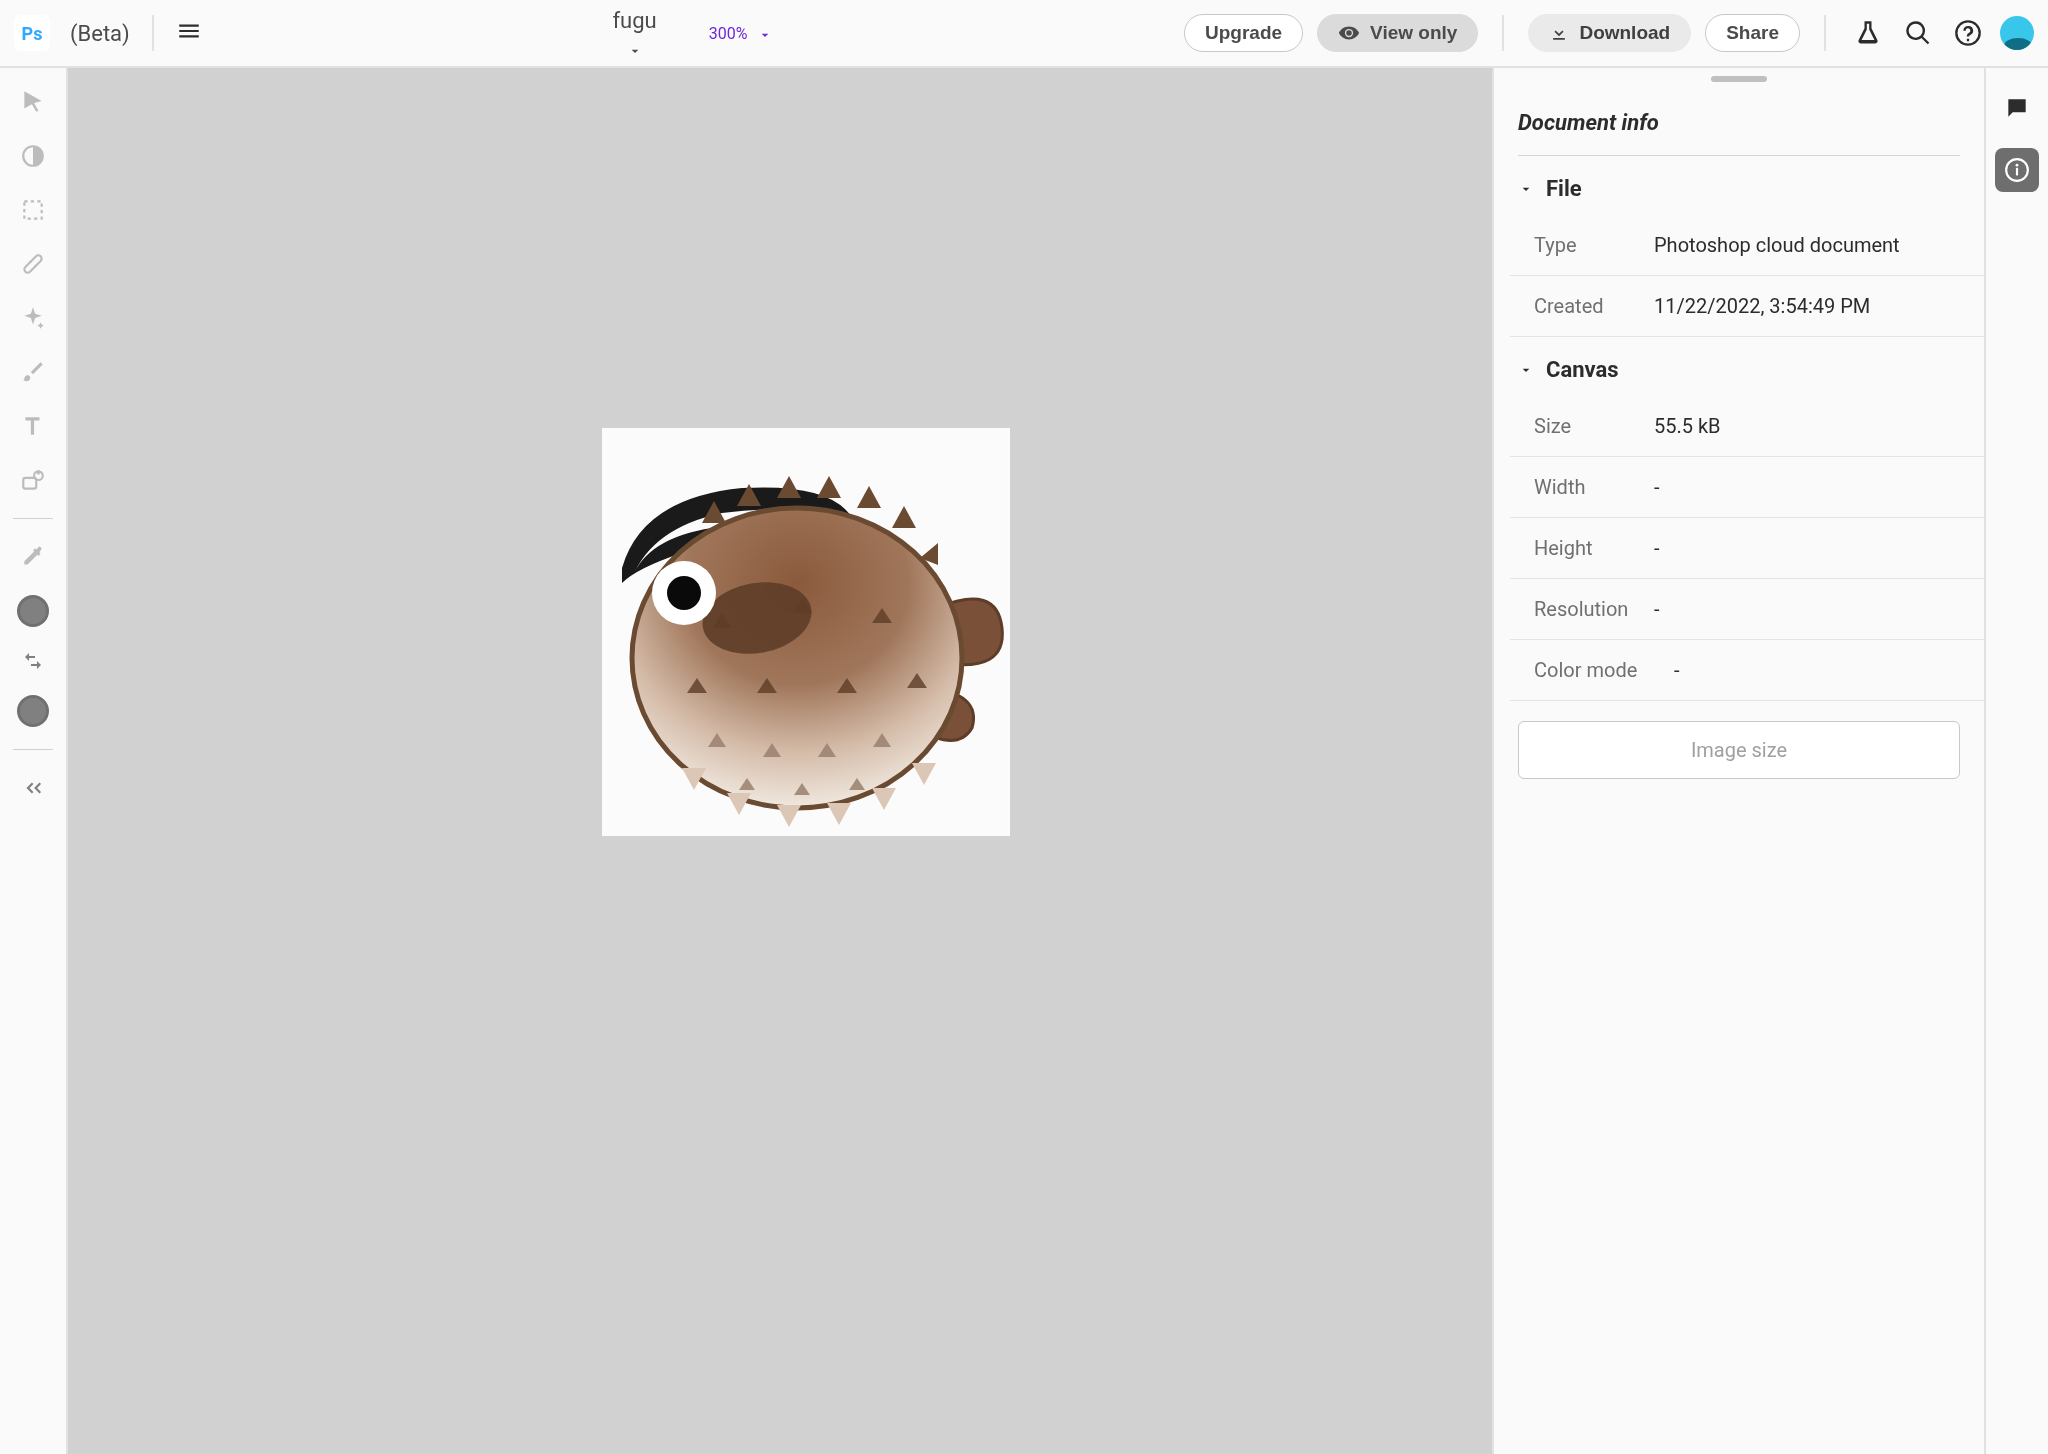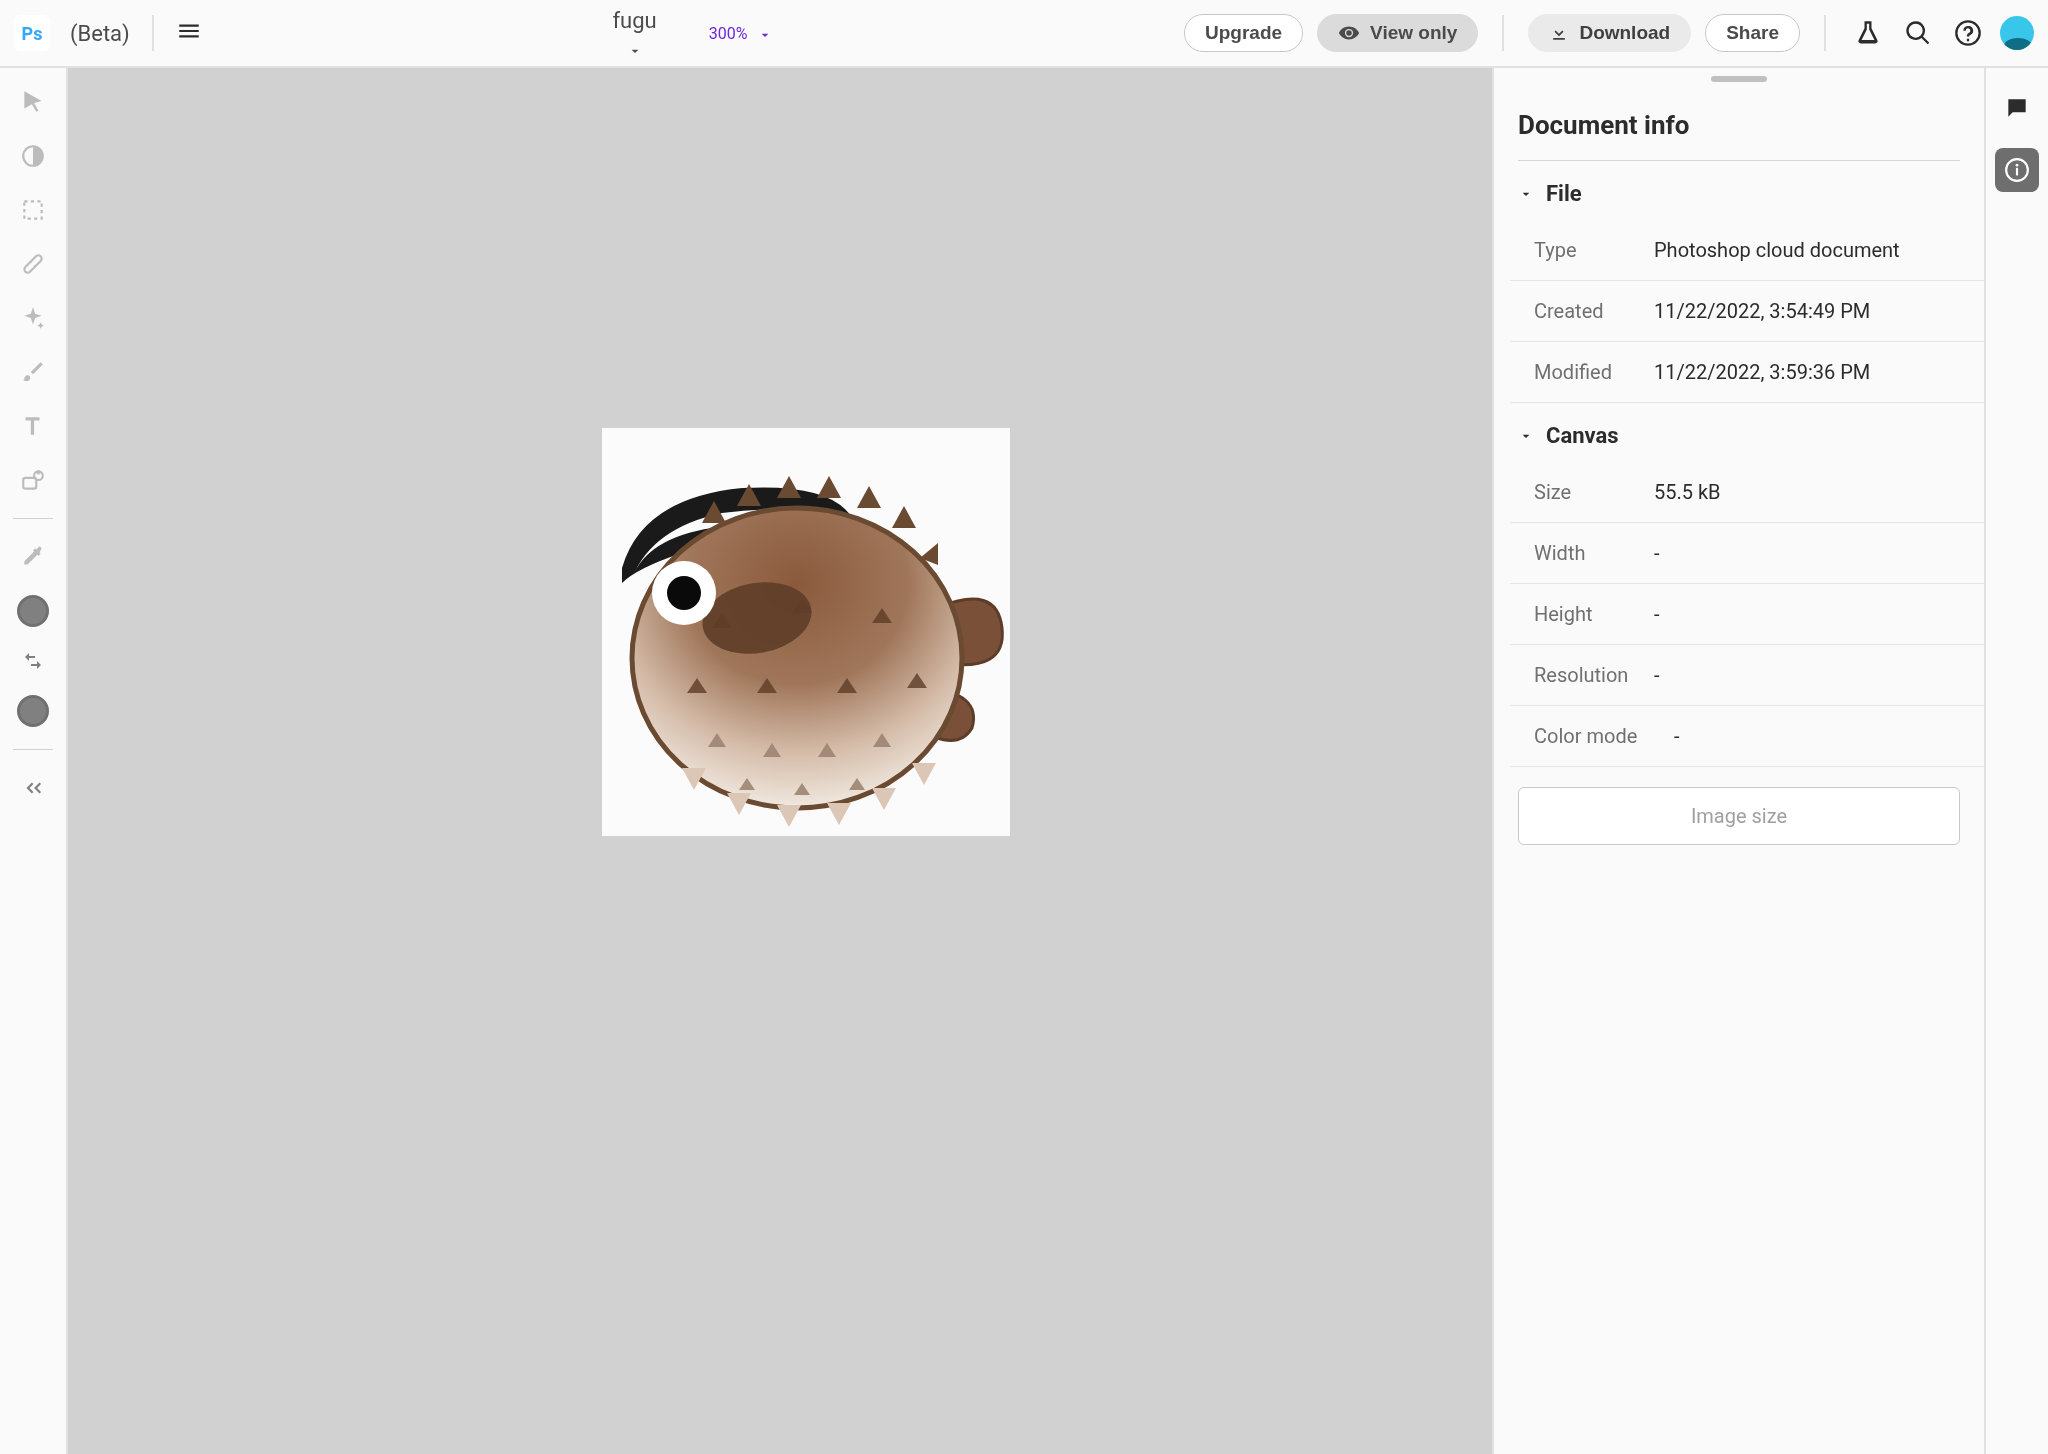--- a/index.html
+++ b/index.html
@@ -92,21 +92,21 @@
     border-left: 2px solid #e1e1e1;
     display: flex; flex-direction: column;
     overflow-y: auto;
     position: relative;
   }
   .panel-grip {
     position: absolute; top: 8px; left: 50%; transform: translateX(-50%);
     width: 56px; height: 6px; background: #c0c0c0; border-radius: 3px;
     cursor: ns-resize;
   }
-  .panel-title { font-size: 26px; font-weight: 700; padding: 42px 24px 20px 24px; }
+  .panel-title { font-size: 22px; font-weight: 700; padding: 42px 24px 20px 24px; font-style: italic; }
   .panel-divider { height: 1px; background: #d6d6d6; margin: 0 24px; }
   .section-header { display: flex; align-items: center; gap: 12px; padding: 20px 24px 14px 24px; cursor: pointer; }
   .section-header .chev { width: 16px; height: 16px; }
   .section-title { font-size: 22px; font-weight: 700; }
   .info-row { display: flex; align-items: center; padding: 18px 24px; border-bottom: 1px solid #e4e4e4; margin-left: 16px; }
   .info-label { width: 120px; font-size: 20px; color: #707070; }
   .info-value { flex: 1; font-size: 20px; color: #2c2c2c; }
   .image-size-btn {
     margin: 20px 24px; border: 1.5px solid #c8c8c8; background: #fff;
     border-radius: 6px; padding: 16px; font-size: 20px; color: #a0a0a0;
@@ -337,24 +337,20 @@
       <span class="section-title">File</span>
     </div>
     <div class="info-row">
       <span class="info-label">Type</span>
       <span class="info-value">Photoshop cloud document</span>
     </div>
     <div class="info-row">
       <span class="info-label">Created</span>
       <span class="info-value">11/22/2022, 3:54:49 PM</span>
     </div>
-    <div class="info-row">
-      <span class="info-label">Modified</span>
-      <span class="info-value">11/22/2022, 3:59:36 PM</span>
-    </div>
 
     <div class="section-header">
       <svg class="chev" viewBox="0 0 24 24">
           <path fill="currentColor" d="M7 10l5 5 5-5z"></path>
         </svg>
       <span class="section-title">Canvas</span>
     </div>
     <div class="info-row">
       <span class="info-label">Size</span>
       <span class="info-value">55.5 kB</span>

